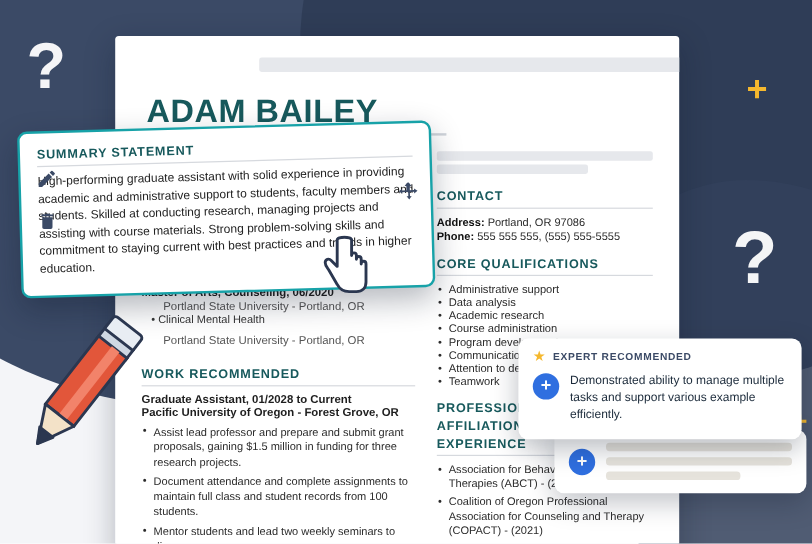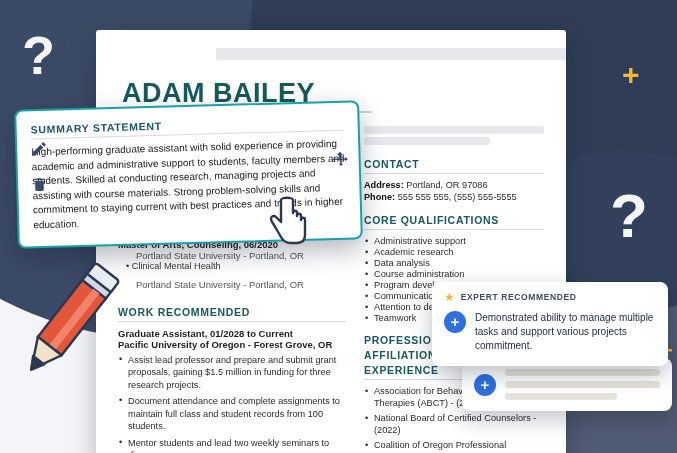--- a/index.html
+++ b/index.html
@@ -248,38 +248,37 @@
             <div class="ct-line"><b>Address:</b> <span>Portland, OR 97086</span></div>
             <div class="ct-line"><b>Phone:</b> <span>555 555 555, (555) 555-5555</span></div>
           </div>
 
           <div style="height:10px"></div>
 
           <div>
             <div class="sec-title">CORE QUALIFICATIONS</div>
             <div class="sec-rule"></div>
             <div class="qual-item">Administrative support</div>
+            <div class="qual-item">Data analysis</div>
             <div class="qual-item">Academic research</div>
-            <div class="qual-item">Data analysis</div>
             <div class="qual-item">Course administration</div>
             <div class="qual-item">Program development</div>
             <div class="qual-item">Communication</div>
             <div class="qual-item">Attention to detail</div>
             <div class="qual-item">Teamwork</div>
           </div>
 
           <div style="height:10px"></div>
 
           <div>
             <div class="sec-title">PROFESSIONAL</div>
             <div class="sec-title">AFFILIATIONS AND</div>
             <div class="sec-title">EXPERIENCE</div>
             <div class="sec-rule"></div>
             <div class="aff-item">Association for Behavioral and Cognitive Therapies (ABCT) - (2022)</div>
-            <div class="aff-item">National Board of Certified Counselors - (2022)</div>
             <div class="aff-item">Coalition of Oregon Professional Association for Counseling and Therapy (COPACT) - (2021)</div>
 
           </div>
         </div>
       </div>
     </div>
   </div>
 
   <div class="summary-card">
     <div class="sec-title">SUMMARY STATEMENT</div>
@@ -324,21 +323,21 @@
     </svg>
   </div>
 
   <div class="expert-card">
     <div class="expert-head">
       <span class="expert-star">★</span>
       <span class="expert-label">EXPERT RECOMMENDED</span>
     </div>
     <div class="expert-body">
       <div class="plus-btn">+</div>
-      <div class="expert-text">Demonstrated ability to manage multiple tasks and support various projects commitment.</div>
+      <div class="expert-text">Demonstrated ability to manage multiple tasks and support various example efficiently.</div>
     </div>
   </div>
 
   <div class="expert-card2">
     <div class="plus-btn">+</div>
     <div class="ghost-lines">
       <div></div>
       <div></div>
       <div></div>
     </div>

